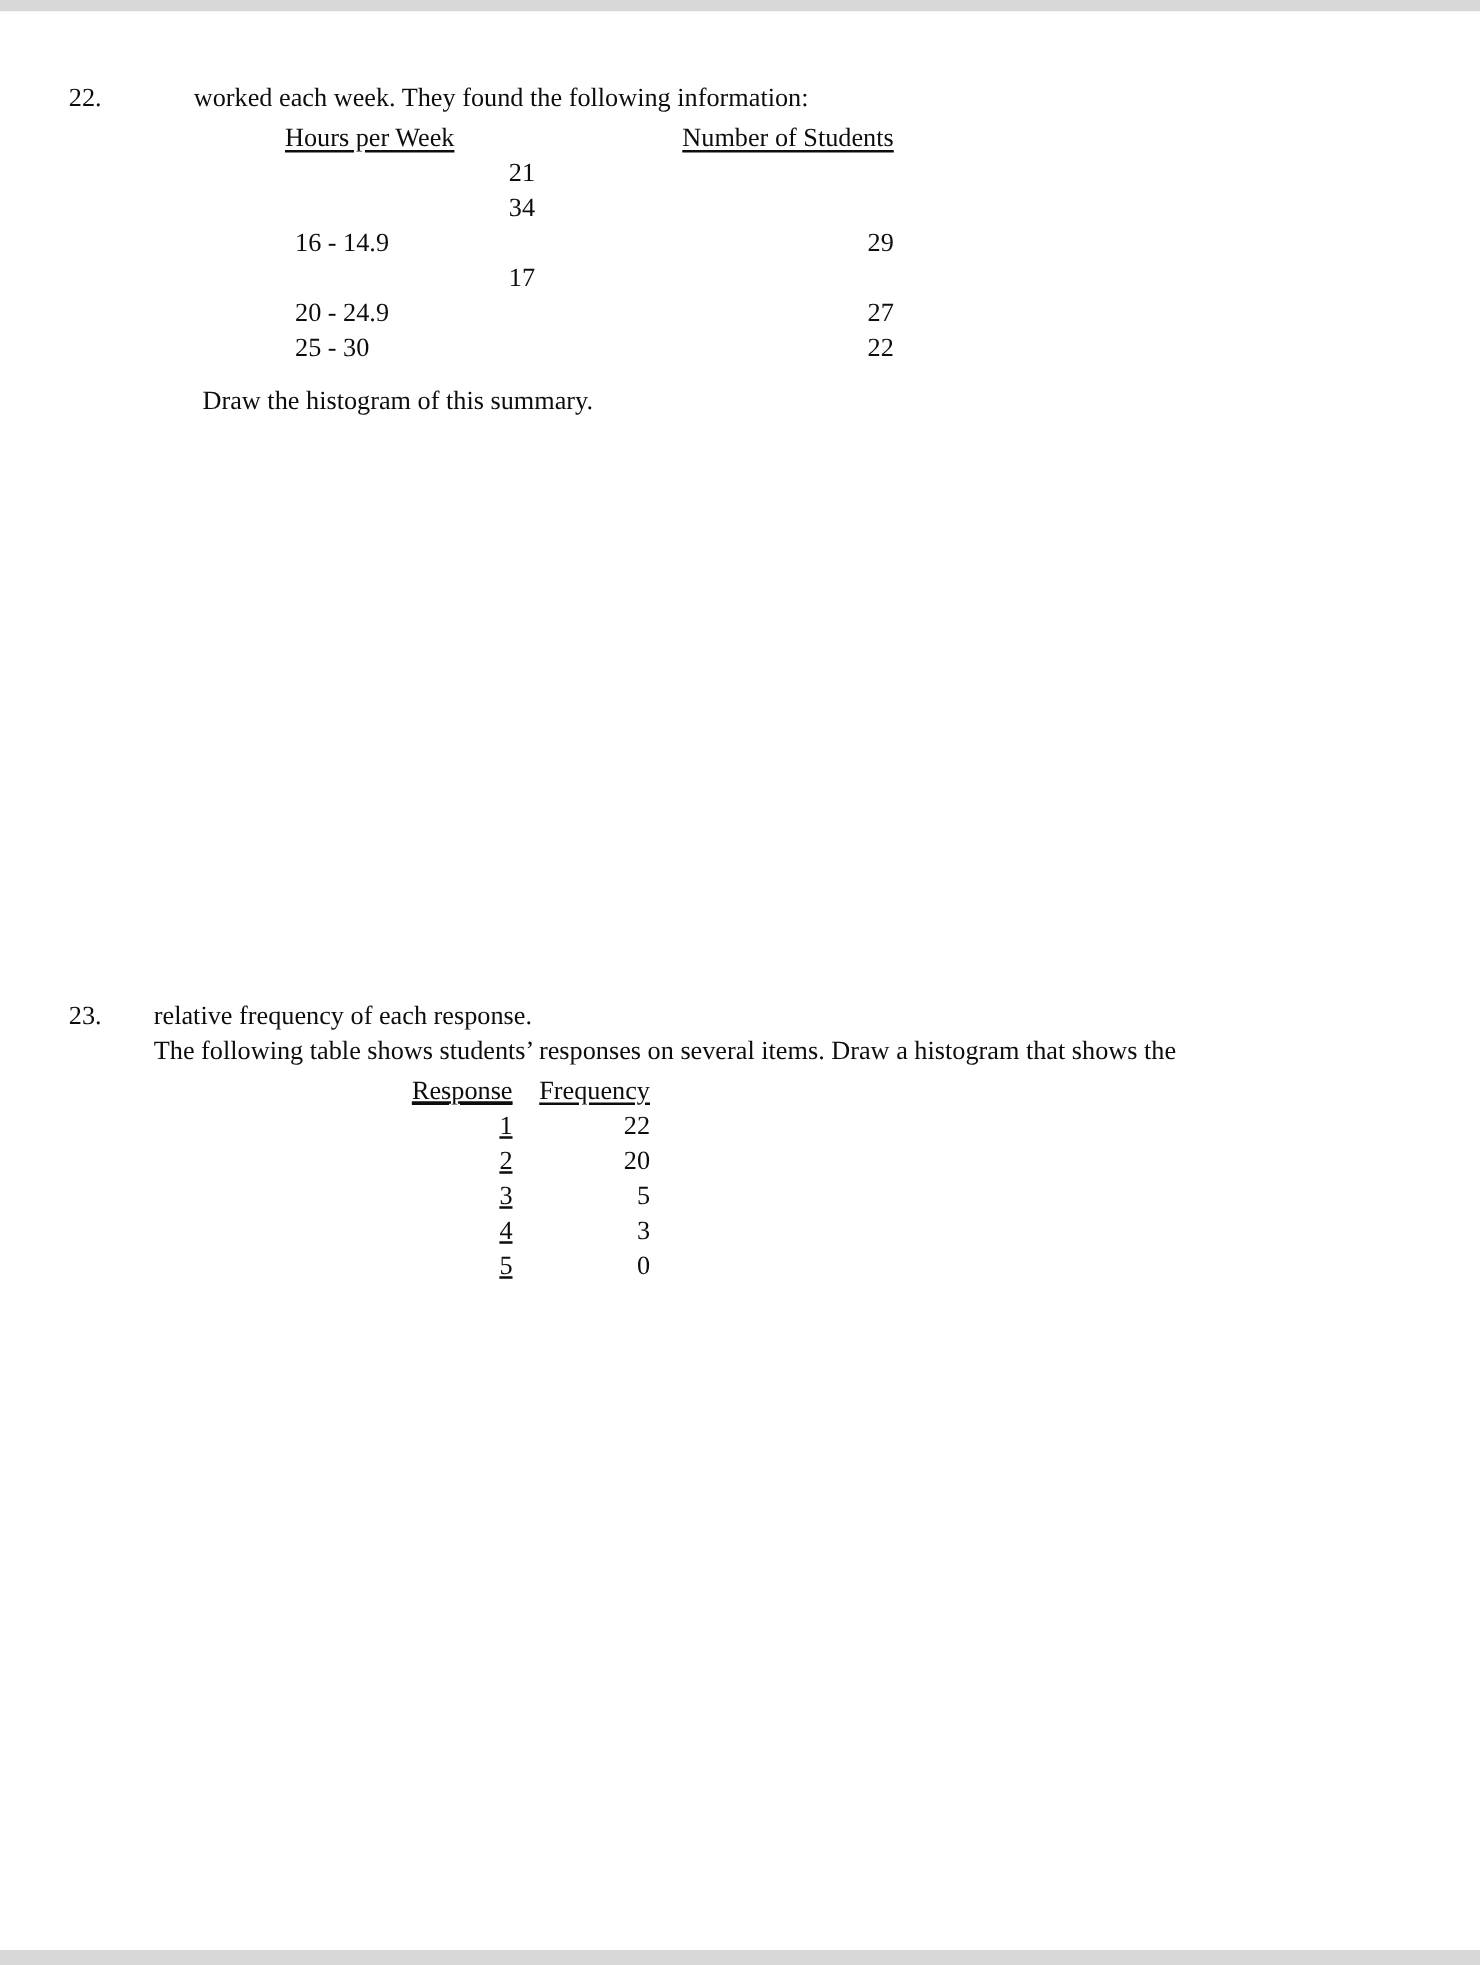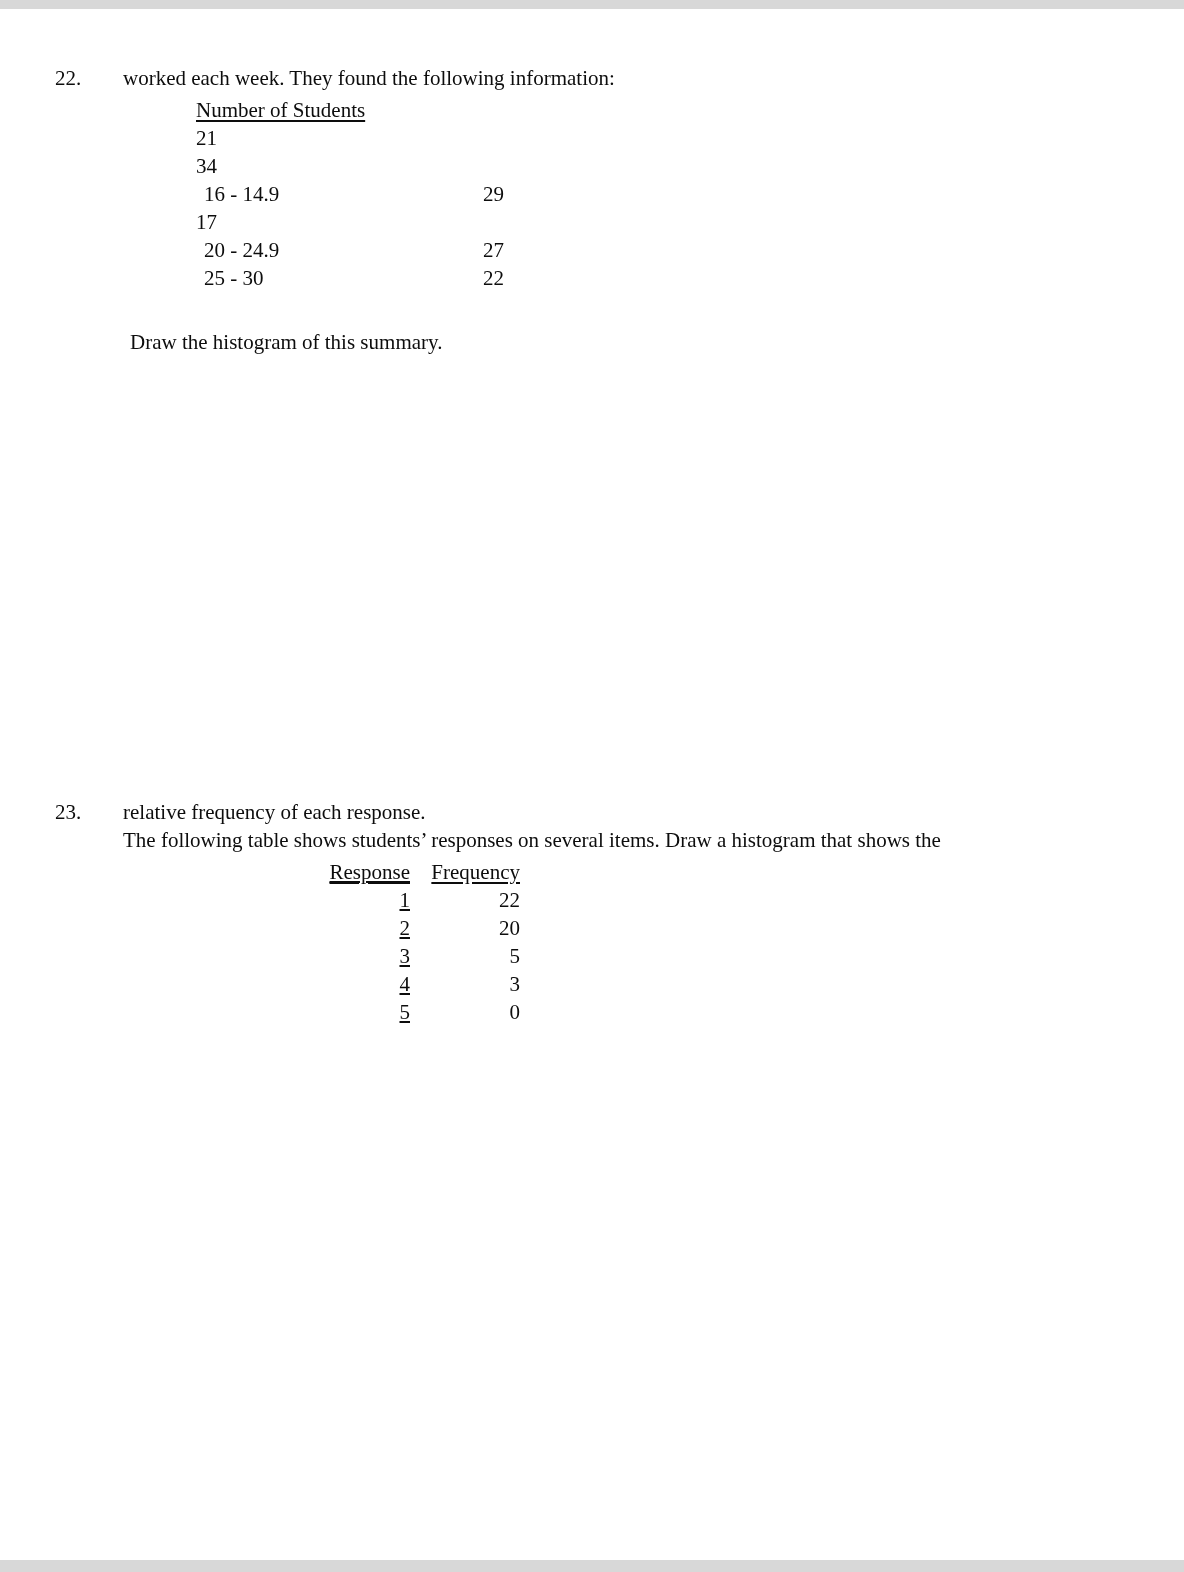--- a/index.html
+++ b/index.html
@@ -19,21 +19,21 @@
     background: #d8d8d8;
   }
   .edge-bar.top { top: 0; height: 9px; }
   .edge-bar.bottom { bottom: 0; height: 12px; }
 
   .problem {
     position: absolute;
     left: 0;
     width: 100%;
   }
-  #problem-22 { top: 64px; }
+  #problem-22 { top: 64px; padding-left: 32px; }
   #problem-23 { top: 798px; }
 
   .q-num {
     position: absolute;
     left: 55px;
     top: 0;
     line-height: 28px;
   }
   .q-body {
     margin-left: 123px;
@@ -45,47 +45,48 @@
   .tbl {
     margin-left: 196px;
     margin-top: 4px;
     line-height: 28px;
   }
   .tr { display: flex; }
   .th { text-decoration: underline; text-underline-offset: 3px; }
 
   
   .tbl-22 .c1 { width: 287px; text-align: left; }
-  .tbl-22 .c2 { width: 200px; text-align: left; }
+  .tbl-22 .c2 { width: 200px; text-align: right; }
   .tbl-22 .tr.data .c1 { padding-left: 8px; }
 
   
   .tbl-23 .c1 { width: 214px; text-align: right; text-decoration: underline; }
   .tbl-23 .c2 { width: 110px; text-align: right; }
   .tbl-23 .tr.data .c1 { padding-left: 17px; }
 
   .instruction {
     margin-left: 130px;
-    margin-top: 36px;
+    margin-top: 14px;
     line-height: 28px;
   }
 </style>
 </head>
 <body>
 
 <div class="edge-bar top" style="background: rgb(216, 216, 216);"></div>
 
 <section class="problem" id="problem-22">
   <span class="q-num">22.</span>
   <div class="q-body">
     <div class="q-line">worked each week.  They found the following information:</div>
   </div>
 
   <div class="tbl tbl-22">
     <div class="tr">
+      <span class="c1"><span class="th">Hours per Week</span></span>
       <span class="c2"><span class="th">Number of Students</span></span>
     </div>
     <div class="tr data">
       <span class="c2">21</span>
     </div>
     <div class="tr data">
       <span class="c2">34</span>
     </div>
     <div class="tr data">
       <span class="c1">16 - 14.9</span>

